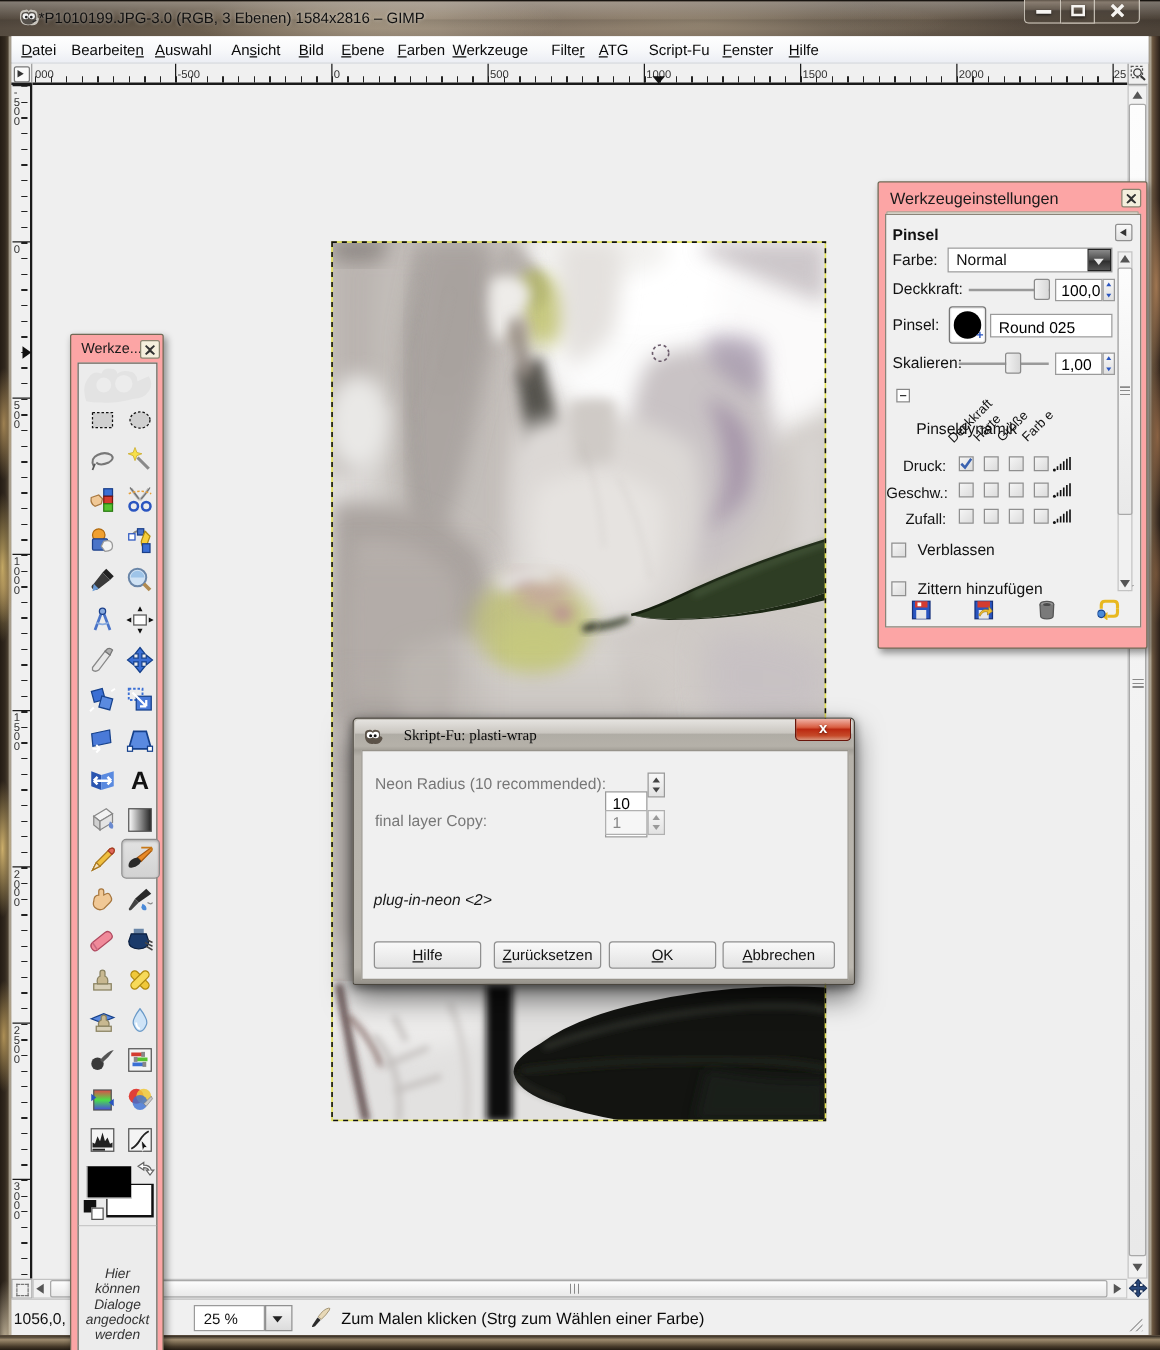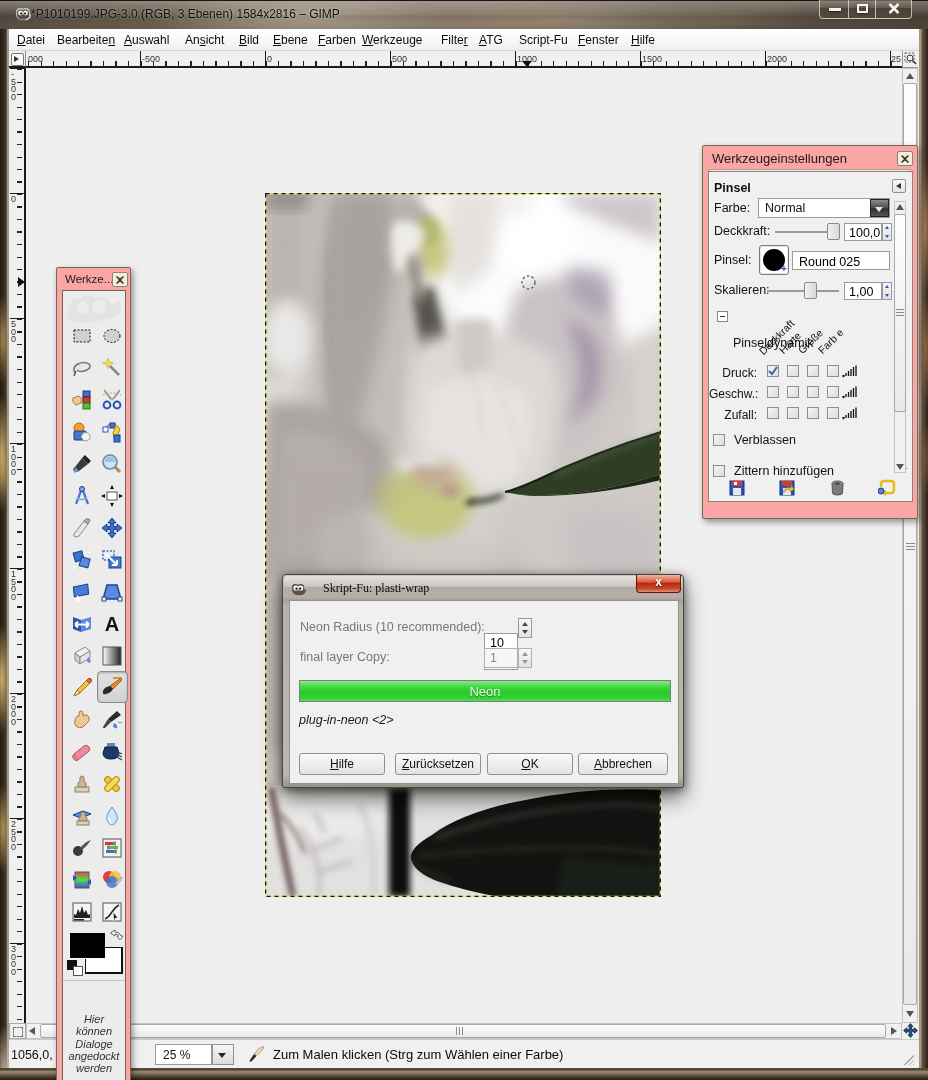--- a/index.html
+++ b/index.html
@@ -348,24 +348,20 @@
    <div style="position:absolute;left:3px;bottom:3px;width:0;height:0;border-top:4px solid #444;border-left:3.5px solid transparent;border-right:3.5px solid transparent;"></div>
  </div>
  <span class="tx" style="left:17px;top:75px;font-size:12.5px;color:#777;">final layer Copy:</span>
  <div class="entry" style="left:201px;top:73px;width:34px;height:20px;border-color:#b0b0b0;background:#f6f6f6;">
       <span style="position:absolute;left:5px;top:2px;font-size:12.5px;color:#888;">1</span>
     </div>
  <div class="abs" style="left:235px;top:73px;width:14px;height:20px;background:linear-gradient(180deg,#f8f8f8,#e2e2e2);border:1px solid #b0b0b0;box-sizing:border-box;">
    <div style="position:absolute;left:3px;top:3px;width:0;height:0;border-bottom:4px solid #999;border-left:3.5px solid transparent;border-right:3.5px solid transparent;"></div>
    <div style="position:absolute;left:3px;bottom:3px;width:0;height:0;border-top:4px solid #999;border-left:3.5px solid transparent;border-right:3.5px solid transparent;"></div>
  </div>
- <div class="abs" style="left:16px;top:105px;width:372px;height:22px;border:1px solid #7e7e7e;box-sizing:border-box;
-   background:linear-gradient(180deg,#8ae88a 0,#3fd83f 30%,#2bc92b 55%,#33d233 85%,#57dd57 100%);">
-  <span style="position:absolute;left:0;right:0;top:3px;text-align:center;font-size:13px;color:#e9fbe9;text-shadow:0 1px 1px #1a8a1a;">Neon</span>
- </div>
  <span class="tx" style="left:16px;top:138px;font-size:12.5px;font-style:italic;color:#1a1a1a;">plug-in-neon &lt;2&gt;</span>
  <div class="gbtn" style="left:16px;top:178px;width:86px;height:22px;"><span style="position:relative;top:3px;"><u>H</u>ilfe</span></div>
  <div class="gbtn" style="left:112px;top:178px;width:86px;height:22px;"><span style="position:relative;top:3px;"><u>Z</u>urücksetzen</span></div>
  <div class="gbtn" style="left:204px;top:178px;width:86px;height:22px;"><span style="position:relative;top:3px;"><u>O</u>K</span></div>
  <div class="gbtn" style="left:295px;top:178px;width:90px;height:22px;"><span style="position:relative;top:3px;"><u>A</u>bbrechen</span></div>
 </div>
 
 <div id="toolbox" class="gwin" style="left:56px;top:267px;width:75px;height:830px;">
  <span class="tx" style="left:8px;top:5px;font-size:11.5px;color:#1a1a1a;">Werkze...</span>
  <div class="abs" style="left:55px;top:4px;width:16px;height:15px;background:#f4efdd;border:1px solid #8a8470;border-radius:2px;box-sizing:border-box;">

